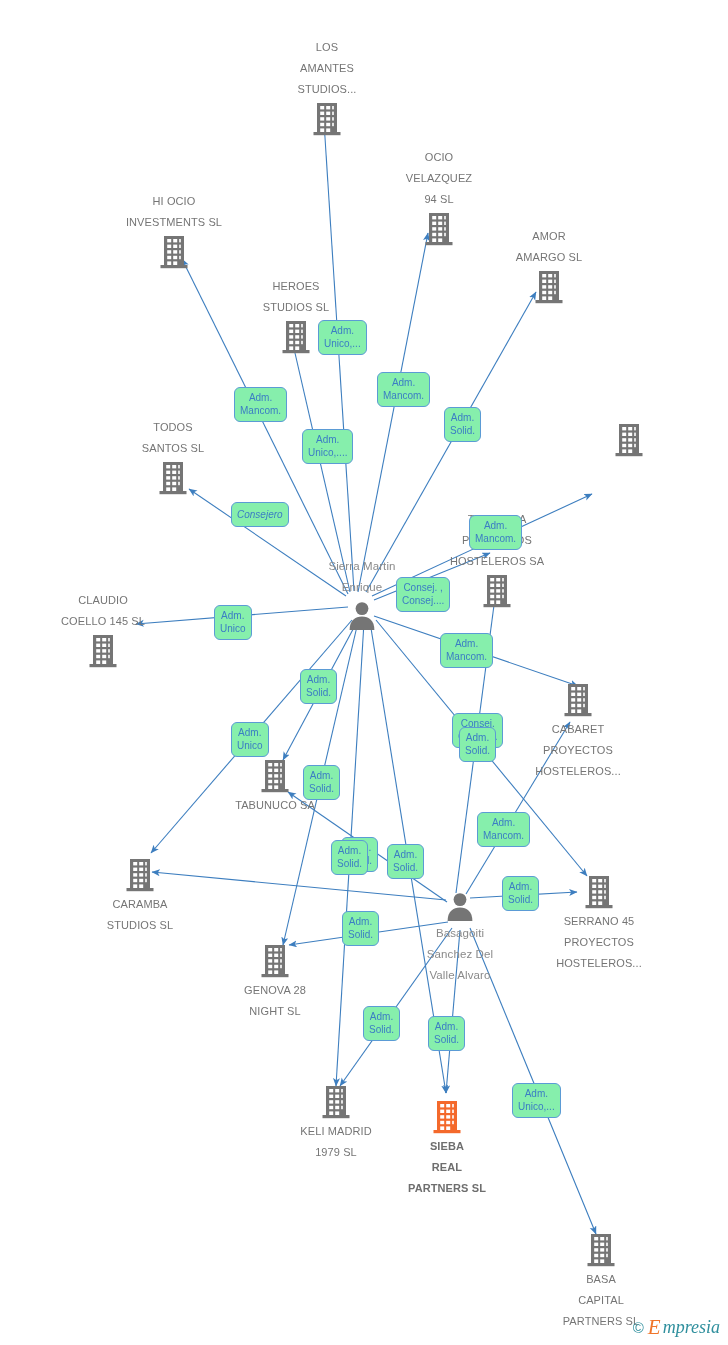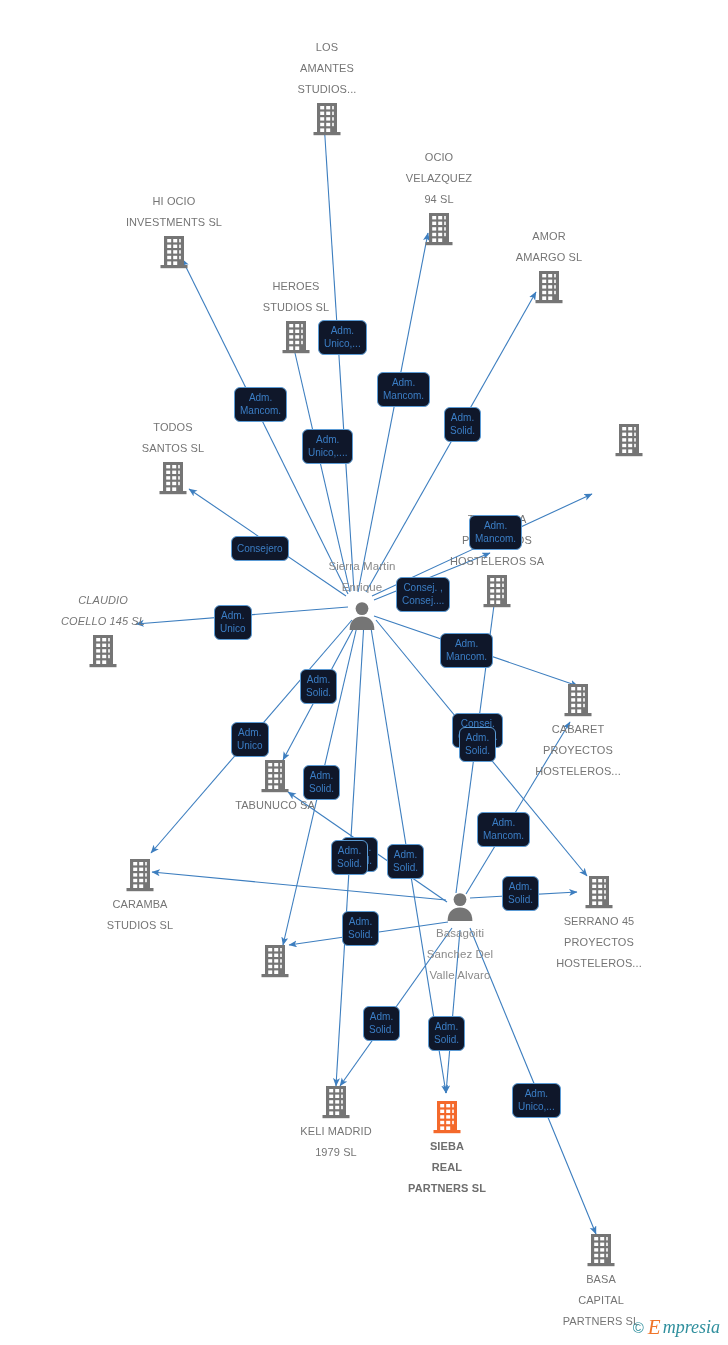--- a/index.html
+++ b/index.html
@@ -46,21 +46,21 @@
   .node.company .cap { color: #757575; }
   .node.person .cap { color: #8a8a8a; font-size: 11.5px; }
   .node.highlight .cap { color: #6e6e6e; font-weight: bold; }
   .node.cap-above .cap { margin-bottom: 2px; }
   .node.cap-below .cap { margin-top: 2px; }
 
   
   .rel {
     position: absolute;
     box-sizing: border-box;
-    background: #0f172a;
+    background: #86efac;
     border: 1px solid #5b9bd5;
     border-radius: 6px;
     color: #3b7dc4;
     font-size: 10px;
     line-height: 13px;
     text-align: center;
     padding: 3px 5px 4px;
     white-space: pre-line;
     box-shadow: 0 0 0 0 rgba(0,0,0,0);
   }
@@ -307,21 +307,21 @@
             <rect x="8.2" y="15.2" width="4" height="3.4" fill="#ffffff"></rect>
             <rect x="14.2" y="15.2" width="4" height="3.4" fill="#ffffff"></rect>
             <rect x="20.2" y="15.2" width="1.6" height="3.4" fill="#ffffff"></rect>
             <rect x="8.2" y="20.8" width="4" height="3.4" fill="#ffffff"></rect>
             <rect x="14.2" y="20.8" width="4" height="3.4" fill="#ffffff"></rect>
             <rect x="20.2" y="20.8" width="1.6" height="3.4" fill="#ffffff"></rect>
             <rect x="8.2" y="26.4" width="4" height="3.6" fill="#ffffff"></rect>
             <rect x="14.2" y="26.4" width="4" height="3.6" fill="#ffffff"></rect>
           </svg></span>
       </div>
-      <div class="node company cap-above" style="left: 103px; top: 590px; font-style: italic;">
+      <div class="node company cap-above" style="left: 103px; top: 590px;">
         <span class="cap">CLAUDIO
 COELLO 145 SL</span>
         <span class="glyph"><svg width="30" height="34" viewBox="0 0 30 34" xmlns="http://www.w3.org/2000/svg">
             <rect x="5" y="1" width="20" height="29" fill="#757575"></rect>
             <rect x="1.5" y="30" width="27" height="3.2" fill="#757575"></rect>
             <rect x="8.2" y="4" width="4" height="3.4" fill="#ffffff"></rect>
             <rect x="14.2" y="4" width="4" height="3.4" fill="#ffffff"></rect>
             <rect x="20.2" y="4" width="1.6" height="3.4" fill="#ffffff"></rect>
             <rect x="8.2" y="9.6" width="4" height="3.4" fill="#ffffff"></rect>
             <rect x="14.2" y="9.6" width="4" height="3.4" fill="#ffffff"></rect>
@@ -454,20 +454,22 @@
             <rect x="20.2" y="9.6" width="1.6" height="3.4" fill="#ffffff"></rect>
             <rect x="8.2" y="15.2" width="4" height="3.4" fill="#ffffff"></rect>
             <rect x="14.2" y="15.2" width="4" height="3.4" fill="#ffffff"></rect>
             <rect x="20.2" y="15.2" width="1.6" height="3.4" fill="#ffffff"></rect>
             <rect x="8.2" y="20.8" width="4" height="3.4" fill="#ffffff"></rect>
             <rect x="14.2" y="20.8" width="4" height="3.4" fill="#ffffff"></rect>
             <rect x="20.2" y="20.8" width="1.6" height="3.4" fill="#ffffff"></rect>
             <rect x="8.2" y="26.4" width="4" height="3.6" fill="#ffffff"></rect>
             <rect x="14.2" y="26.4" width="4" height="3.6" fill="#ffffff"></rect>
           </svg></span>
+        <span class="cap">GENOVA 28
+NIGHT  SL</span>
       </div>
       <div class="node company cap-below" style="left: 336px; top: 1085px;">
         <span class="glyph"><svg width="30" height="34" viewBox="0 0 30 34" xmlns="http://www.w3.org/2000/svg">
             <rect x="5" y="1" width="20" height="29" fill="#757575"></rect>
             <rect x="1.5" y="30" width="27" height="3.2" fill="#757575"></rect>
             <rect x="8.2" y="4" width="4" height="3.4" fill="#ffffff"></rect>
             <rect x="14.2" y="4" width="4" height="3.4" fill="#ffffff"></rect>
             <rect x="20.2" y="4" width="1.6" height="3.4" fill="#ffffff"></rect>
             <rect x="8.2" y="9.6" width="4" height="3.4" fill="#ffffff"></rect>
             <rect x="14.2" y="9.6" width="4" height="3.4" fill="#ffffff"></rect>
@@ -535,21 +537,21 @@
       <div class="rel" style="left: 318px; top: 320px;">Adm.
 Unico,...</div>
       <div class="rel" style="left: 377px; top: 372px;">Adm.
 Mancom.</div>
       <div class="rel" style="left: 444px; top: 407px;">Adm.
 Solid.</div>
       <div class="rel" style="left: 234px; top: 387px;">Adm.
 Mancom.</div>
       <div class="rel" style="left: 302px; top: 429px;">Adm.
 Unico,....</div>
-      <div class="rel one-line" style="left: 231px; top: 536px;">Consejero</div>
+      <div class="rel one-line" style="left: 231px; top: 502px; font-style: italic;">Consejero</div>
       <div class="rel" style="left: 469px; top: 515px;">Adm.
 Mancom.</div>
       <div class="rel" style="left: 396px; top: 577px;">Consej. ,
 Consej....</div>
       <div class="rel" style="left: 214px; top: 605px;">Adm.
 Unico</div>
       <div class="rel" style="left: 440px; top: 633px;">Adm.
 Mancom.</div>
       <div class="rel" style="left: 300px; top: 669px;">Adm.
 Solid.</div>

